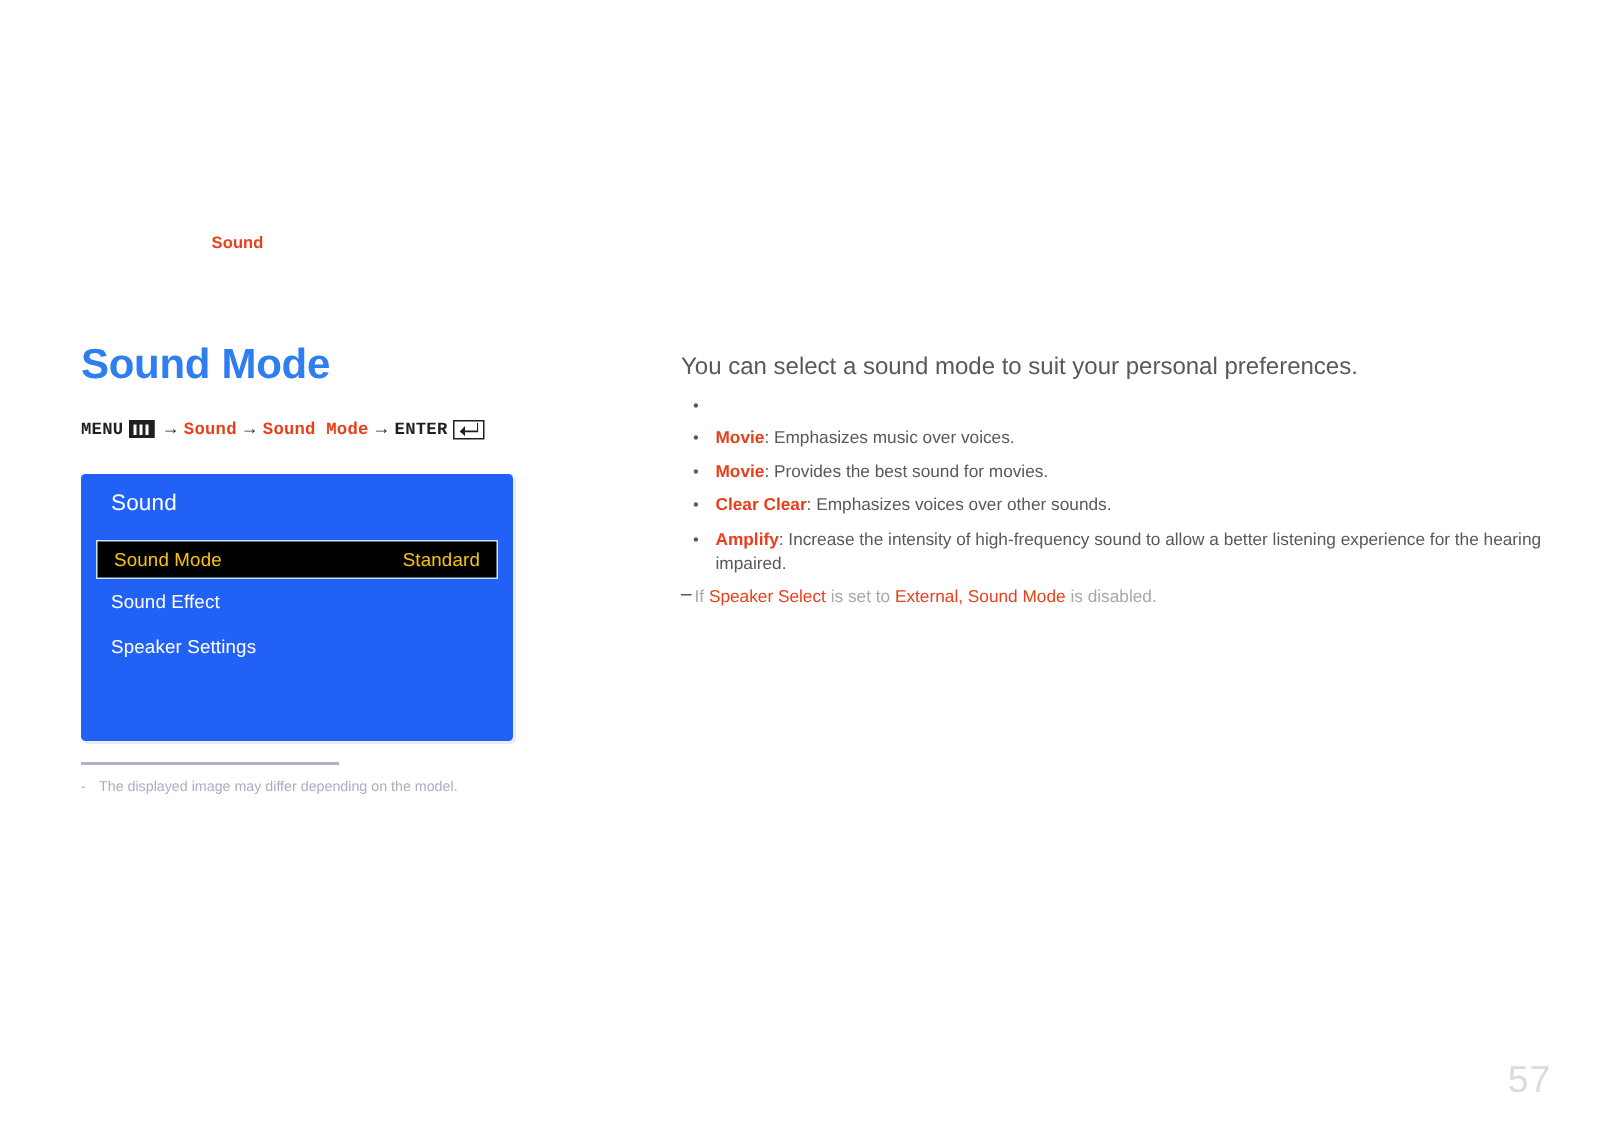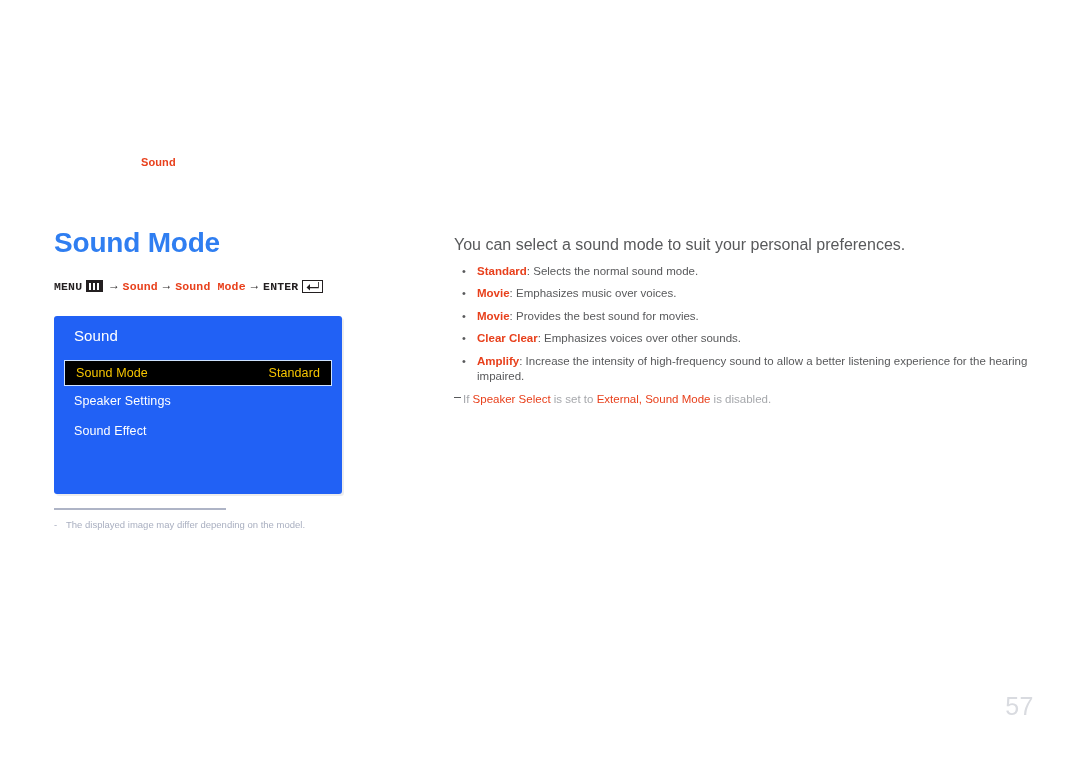--- a/index.html
+++ b/index.html
@@ -228,21 +228,21 @@
   .note-accent {
     color: #e8401c;
     font-weight: normal;
   }
   .note-plain { color: #a6a8ac; }
 
   
   .page-number {
     position: absolute;
     right: 46px;
-    bottom: 42px;
+    bottom: 28px;
     font-size: 25px;
     color: #d9dbe0;
     letter-spacing: 0.5px;
   }
 </style>
 </head>
 <body>
 
 <div class="chapter-label">Sound</div>
 
@@ -273,26 +273,26 @@
 <div class="osd-panel">
   <div class="osd-title">Sound</div>
   <div class="osd-list">
 
     <div class="osd-item selected">
       <span class="osd-label">Sound Mode</span>
       <span class="osd-value">Standard</span>
     </div>
 
     <div class="osd-item">
-      <span class="osd-label">Speaker Settings</span>
+      <span class="osd-label">Sound Effect</span>
       <span class="osd-value"></span>
     </div>
 
     <div class="osd-item">
-      <span class="osd-label">Sound Effect</span>
+      <span class="osd-label">Speaker Settings</span>
       <span class="osd-value"></span>
     </div>
 
 
   </div>
 </div>
 
 <div class="footnote">
   <div class="footnote-rule"></div>
   <div class="footnote-row">
@@ -300,21 +300,20 @@
     <span>The displayed image may differ depending on the model.</span>
   </div>
 </div>
 
 <div class="right-col">
   <p class="intro">You can select a sound mode to suit your personal preferences.</p>
 
   <ul class="bullet-list">
     <li class="bullet-row">
       <span class="bullet-dot">•</span>
-      <span><span class="bullet-term">Standard</span><span>: Selects the normal sound mode.</span></span>
     </li>
     <li class="bullet-row">
       <span class="bullet-dot">•</span>
       <span><span class="bullet-term">Movie</span><span>: Emphasizes music over voices.</span></span>
     </li>
     <li class="bullet-row">
       <span class="bullet-dot">•</span>
       <span><span class="bullet-term">Movie</span><span>: Provides the best sound for movies.</span></span>
     </li>
     <li class="bullet-row">

